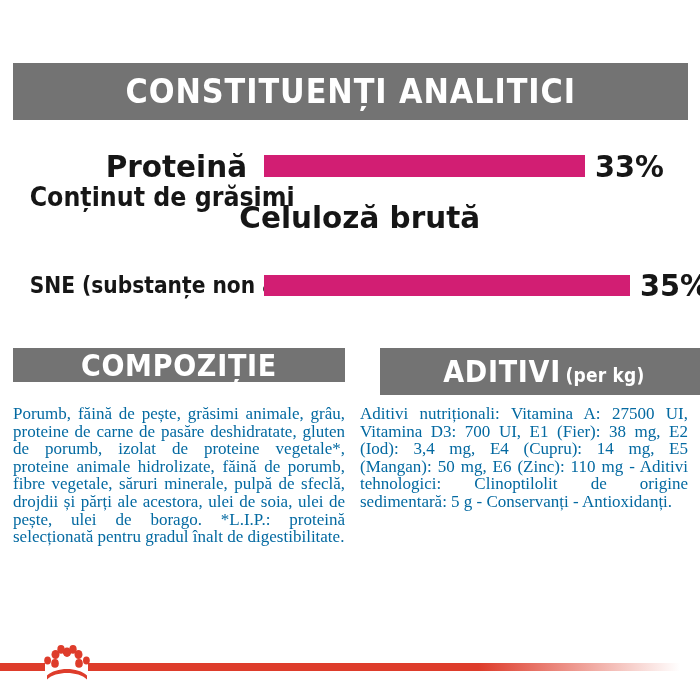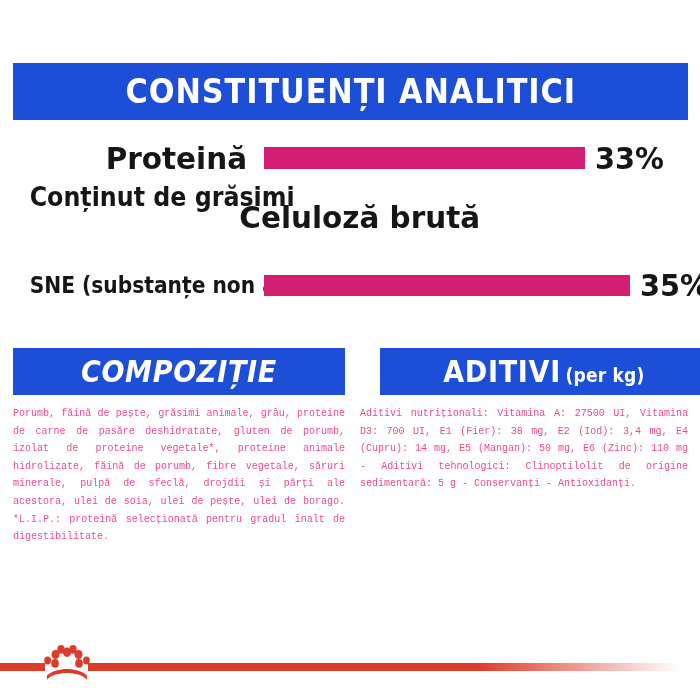--- a/index.html
+++ b/index.html
@@ -18,21 +18,21 @@
   #page {
     position: relative;
     width: 700px;
     height: 700px;
     background: #ffffff;
   }
 
   
   .banner {
     position: absolute;
-    background: #1d4ed8;
+    background: #737373;
     display: flex;
     align-items: center;
     justify-content: center;
     color: #ffffff;
     font-family: "DejaVu Sans", sans-serif;
     font-weight: bold;
     letter-spacing: 0.5px;
     box-sizing: border-box;
   }
 
@@ -47,22 +47,21 @@
     font-weight: bold;
     letter-spacing: 1px;
     transform: scaleX(0.92);
     white-space: nowrap;
   }
 
   #banner-composition {
     left: 13px;
     top: 348px;
     width: 332px;
-    height: 47px;
-    font-style: italic;
+    height: 34px;
   }
   #banner-composition .banner-text {
     font-size: 30px;
     font-weight: bold;
     letter-spacing: 0.8px;
     transform: scaleX(0.9);
     white-space: nowrap;
   }
 
   #banner-additives {
@@ -137,41 +136,41 @@
     font-weight: bold;
     font-size: 31px;
     line-height: 1;
     margin-left: 10px;
     white-space: nowrap;
     transform: scaleX(0.93);
     transform-origin: left center;
   }
 
   
-  #row-0 { top: 8px;  height: 48px; align-items: center; }
+  #row-0 { top: 16px;  height: 48px; align-items: center; }
   #row-1 { top: 48px; height: 44px; }
   #row-2 { top: 76px; height: 44px; flex-direction: column; }
   #row-3 { top: 136px; height: 46px; }
 
   #row-0 .chart-label { font-size: 31px; transform: scaleX(0.95); transform-origin: right center; }
   #row-1 .chart-label { font-size: 27px; transform: scaleX(0.88); transform-origin: right center; }
   #row-2 .chart-label { font-size: 31px; transform: scaleX(0.95); transform-origin: right center; }
   #row-3 .chart-label { font-size: 23px; transform: scaleX(0.88); transform-origin: right center; }
 
   #row-0 .bar { width: 321px; height: 22px; }
   #row-1 .bar { width: 156px; height: 21px; }
   #row-2 .bar { width: 33px;  height: 21px; }
   #row-3 .bar { width: 366px; height: 21px; }
 
   
   .body-col {
     position: absolute;
-    color: #ec4899;
-    font-family: Liberation Mono, monospace;
-    font-size: 10px;
+    color: #0369a1;
+    font-family: Liberation Serif, serif;
+    font-size: 17px;
     line-height: 17.6px;
     text-align: justify;
     text-justify: inter-word;
   }
   #text-composition {
     left: 13px;
     top: 405px;
     width: 332px;
   }
   #text-additives {

